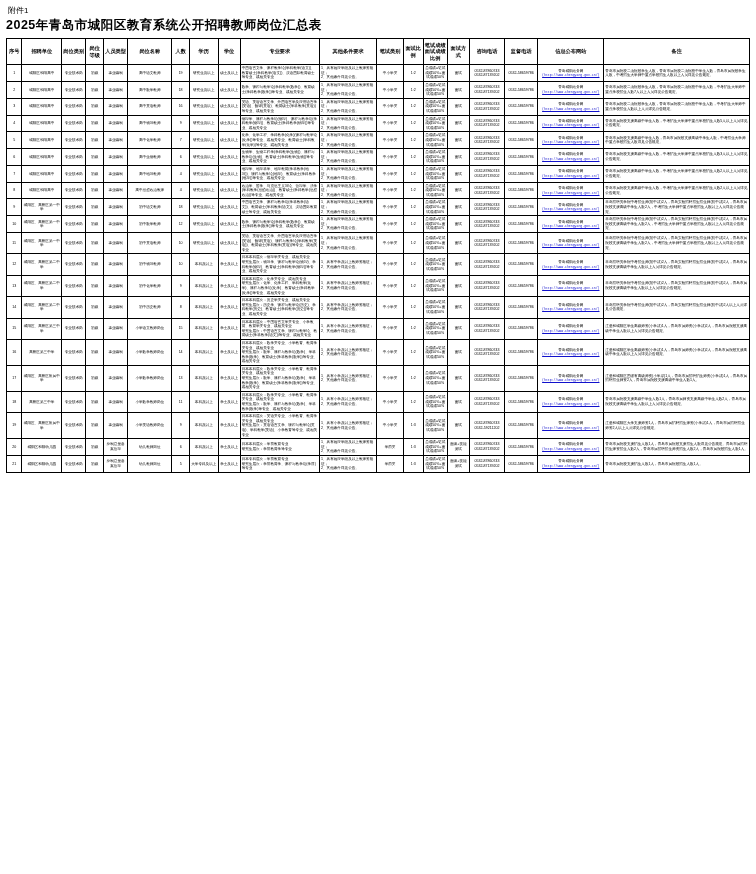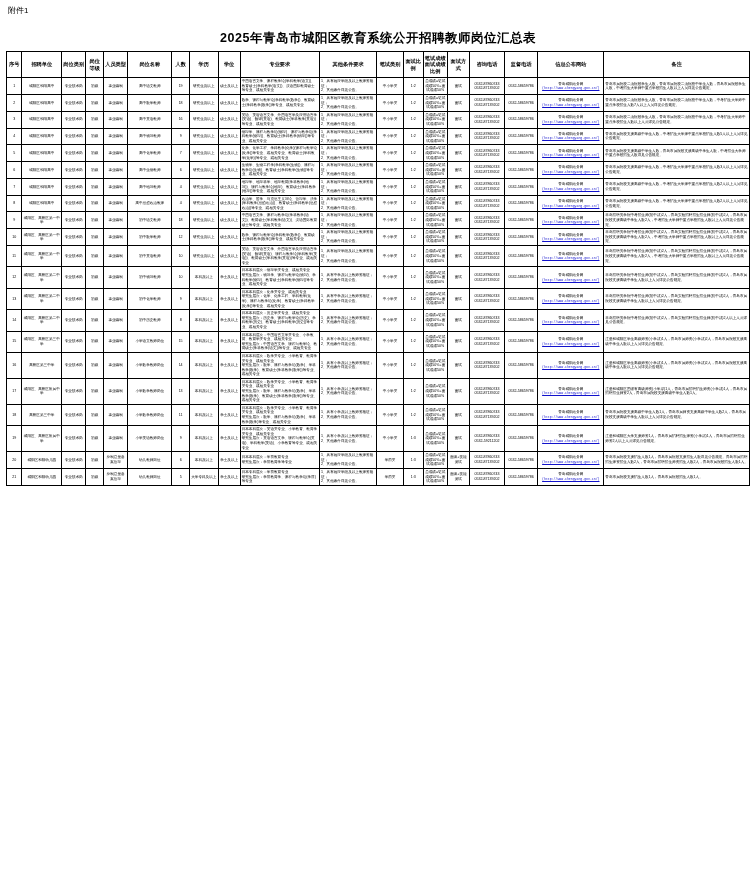--- a/index.html
+++ b/index.html
@@ -16,25 +16,25 @@
     width: 756px;
     box-sizing: border-box;
     padding: 4px 6px 10px 6px;
   }
   .attach {
     font-size: 8px;
     line-height: 10px;
     margin: 2px 0 1px 2px;
   }
   .doc-title {
-    text-align: center;
+    text-align: left;
     font-size: 12.5px;
     font-weight: bold;
     letter-spacing: 0.5px;
-    margin: 14px 0 4px 0;
+    margin: 1px 0 4px 0;
   }
   table.main {
     border-collapse: collapse;
     width: 744px;
     table-layout: fixed;
   }
   table.main th, table.main td {
     border: 0.6px solid #000;
     vertical-align: middle;
     padding: 1px 1px;

